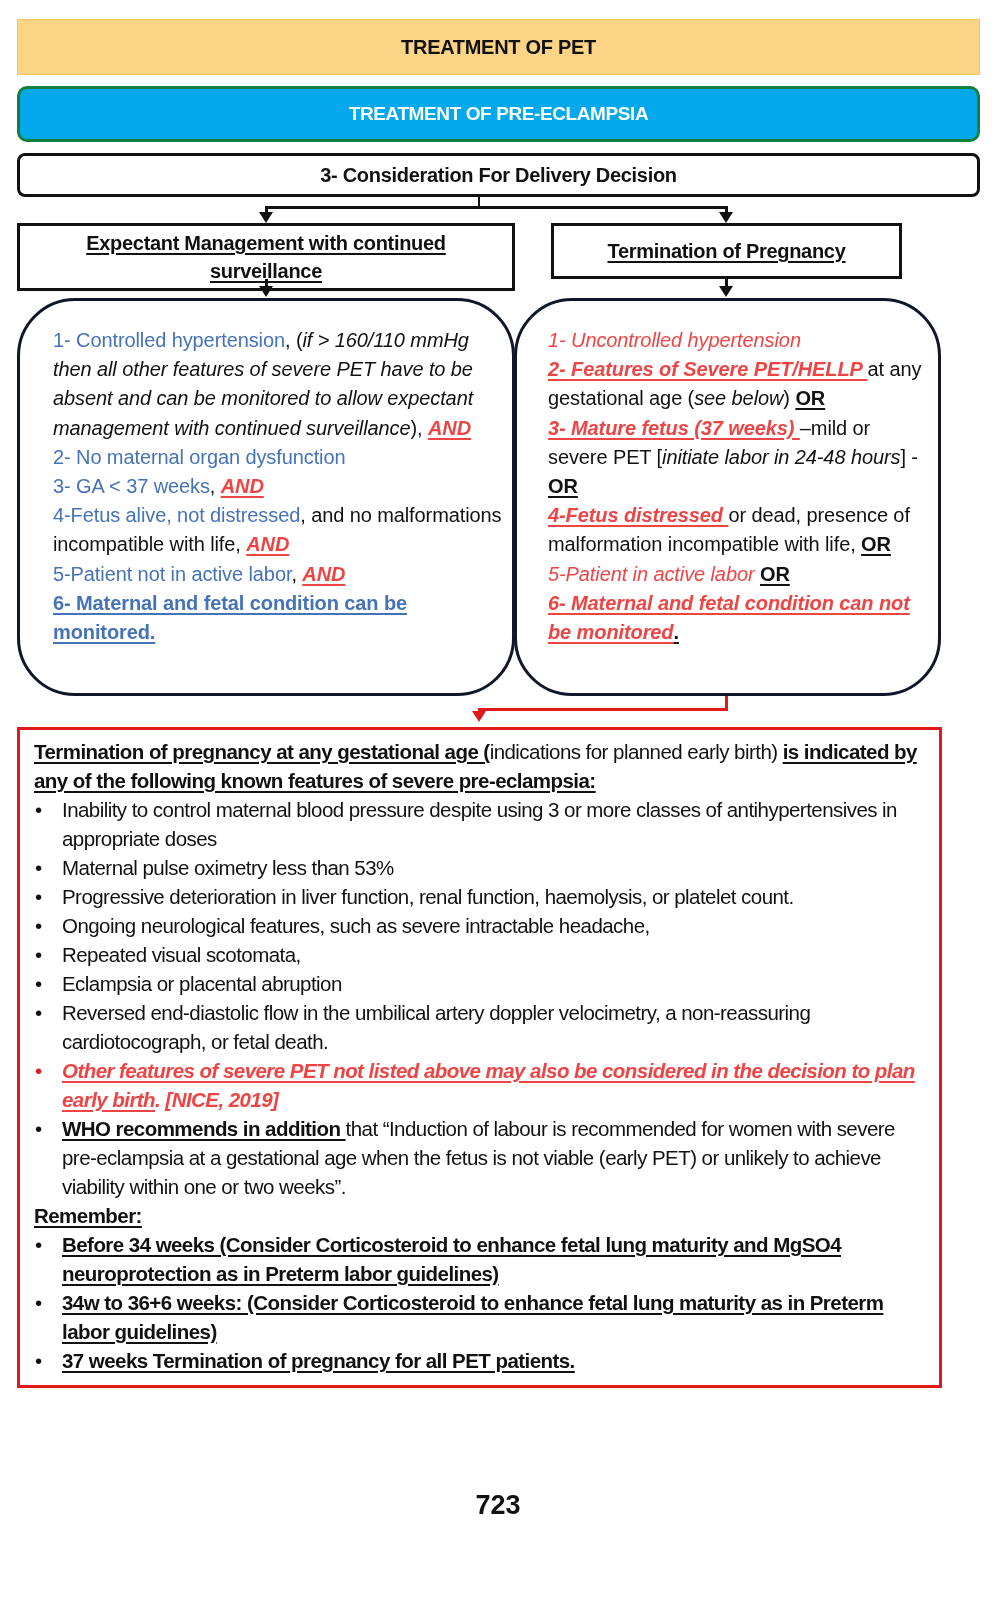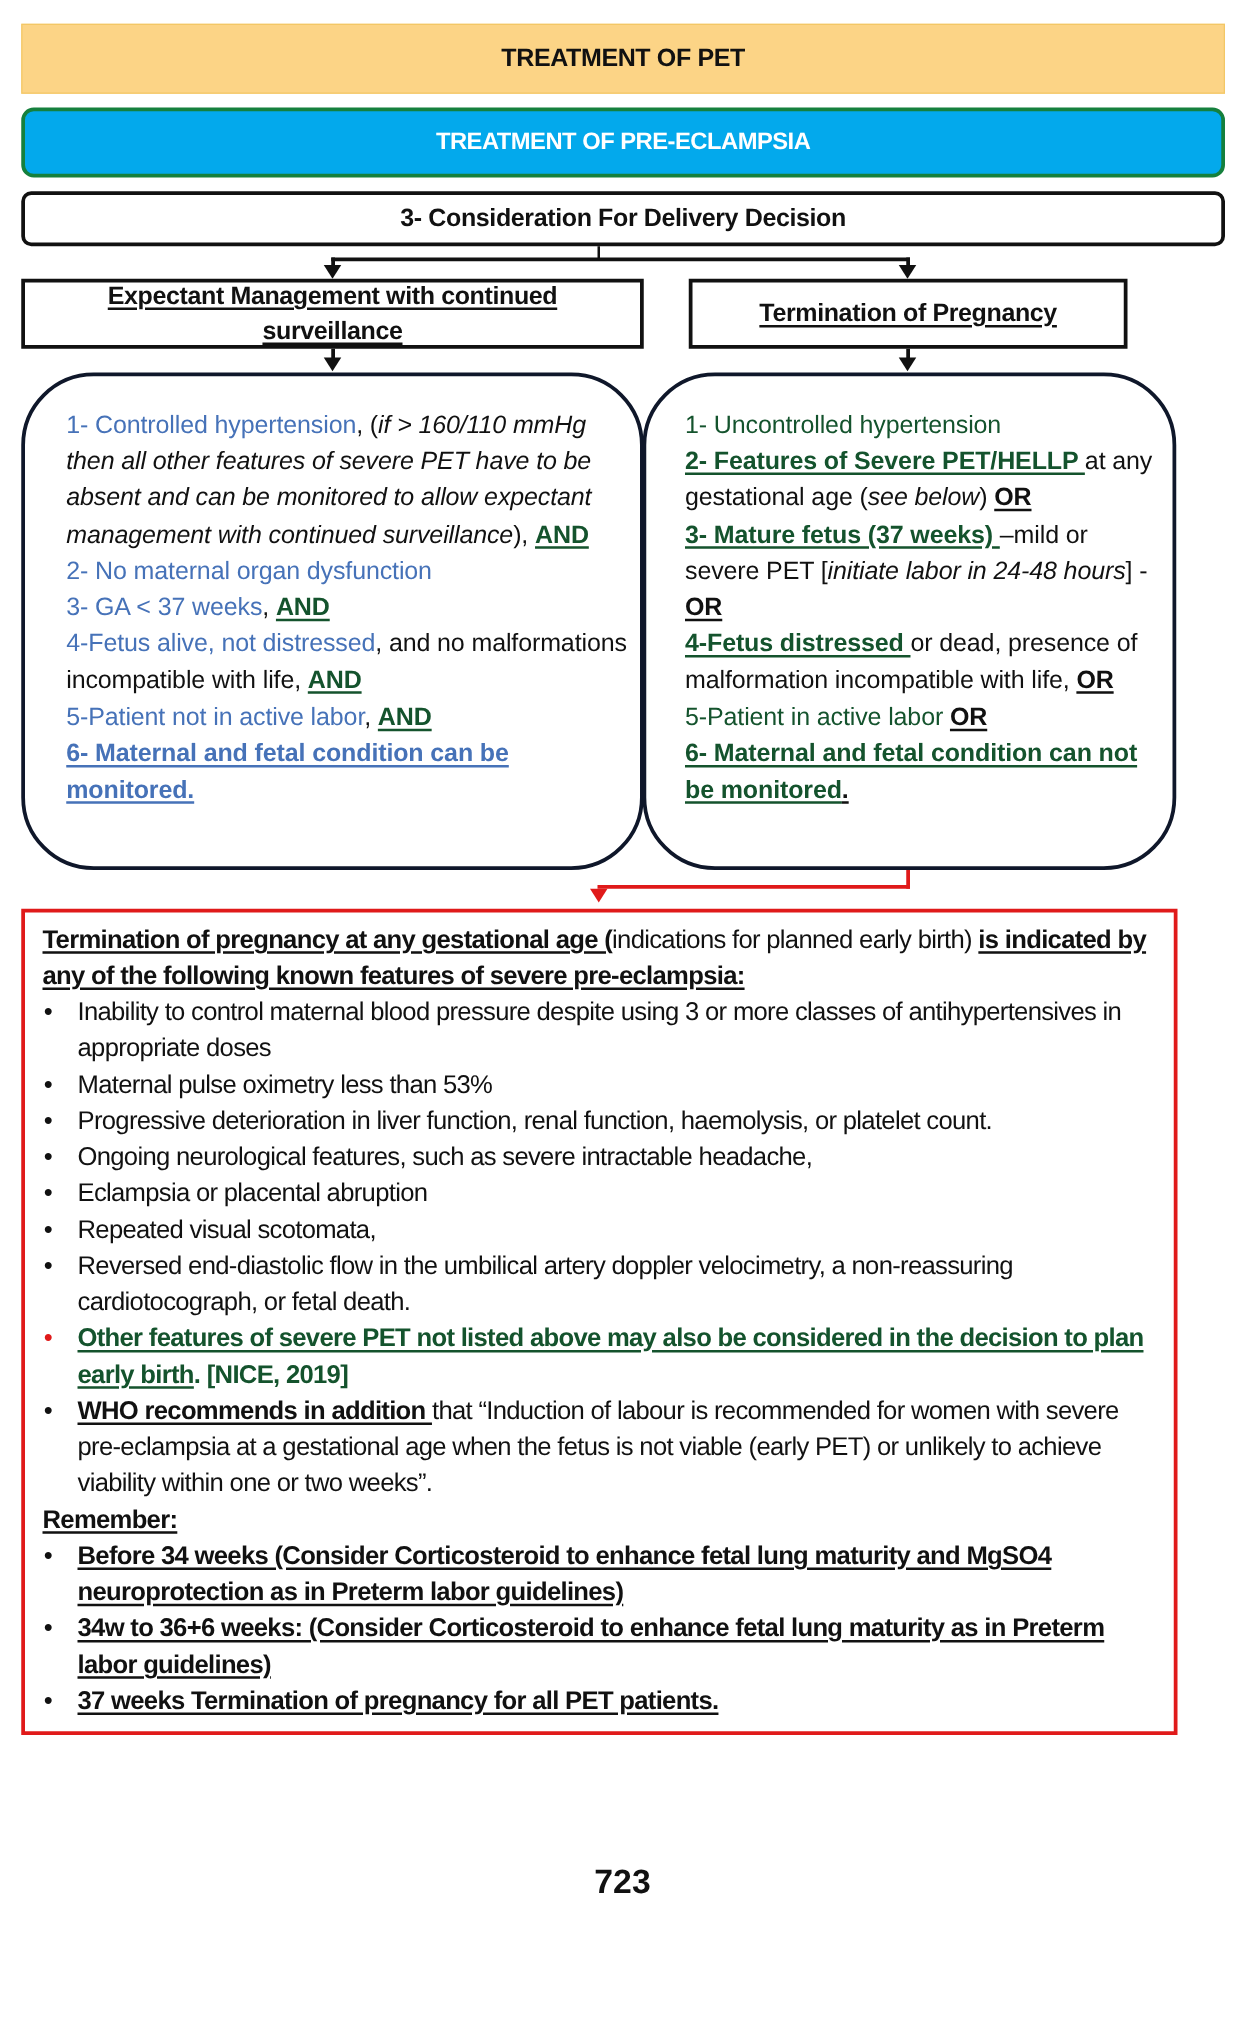--- a/index.html
+++ b/index.html
@@ -39,21 +39,21 @@
       font-weight: bold; font-size: 20px; color: #111; line-height: 28px; letter-spacing: -0.3px;
     }
     .box-head span { text-decoration: underline; text-underline-offset: 3px; }
 
     .round-box {
       position: absolute; background: #fff; border: 3px solid #0f172a; border-radius: 58px;
       font-size: 20px; line-height: 29.2px; letter-spacing: -0.1px;
     }
     .round-box .content { position: absolute; }
     .blue { color: #4672b8; }
-    .red { color: #14532d; }
+    .red { color: #ef4444; font-style: italic; }
     .blk { color: #111; }
     .b { font-weight: bold; }
     .i { font-style: italic; }
     .u { text-decoration: underline; text-underline-offset: 3px; }
 
     .red-box {
       position: absolute; left: 17px; top: 727px; width: 925px; height: 661px;
       border: 3px solid #e01a1a; background: #fff;
     }
     .red-box .inner { position: absolute; left: 14px; top: 7px; width: 895px; font-size: 20.5px; line-height: 29px; letter-spacing: -0.55px; color: #111; }
@@ -82,21 +82,21 @@
   <span>3- Consideration For Delivery Decision</span>
 </div>
 
 <div class="line" style="left:478px; top:197px; width:2px; height:10px;"></div>
 <div class="line" style="left:265px; top:206px; width:463px; height:3px;"></div>
 <div class="line" style="left:265px; top:206px; width:3px; height:8px;"></div>
 <div class="arrow-down" style="left:259px; top:212px;"></div>
 <div class="line" style="left:725px; top:206px; width:3px; height:8px;"></div>
 <div class="arrow-down" style="left:719px; top:212px;"></div>
 
-<div class="box-head" style="left:17px; top:223px; width:498px; height:56px;">
+<div class="box-head" style="left:17px; top:223px; width:498px; height:68px;">
   <div>
     <span>Expectant Management with continued</span><br>
     <span>surveillance</span>
   </div>
 </div>
 <div class="box-head" style="left:551px; top:223px; width:351px; height:56px;">
   <span>Termination of Pregnancy</span>
 </div>
 
 <div class="line" style="left:265px; top:279px; width:3px; height:8px;"></div>
@@ -157,22 +157,22 @@
 <div class="red-box">
   <div class="inner">
     <div class="heading">
       <span class="u">Termination of pregnancy at any gestational age (</span><span style="font-weight:normal;">indications for planned early birth) </span><span class="u">is indicated by any of the following known features of severe pre-eclampsia:</span>
     </div>
     <ul class="bullets">
       <li>Inability to control maternal blood pressure despite using 3 or more classes of antihypertensives in appropriate doses</li>
       <li>Maternal pulse oximetry less than 53%</li>
       <li>Progressive deterioration in liver function, renal function, haemolysis, or platelet count.</li>
       <li>Ongoing neurological features, such as severe intractable headache,</li>
+      <li>Repeated visual scotomata,</li>
       <li>Eclampsia or placental abruption</li>
-      <li>Repeated visual scotomata,</li>
       <li>Reversed end-diastolic flow in the umbilical artery doppler velocimetry, a non-reassuring cardiotocograph, or fetal death.</li>
       <li class="redli">
         <span class="red b u">Other features of severe PET not listed above may also be considered in the decision to plan early birth</span><span class="red b">. [NICE, 2019]</span>
       </li>
       <li>
         <span class="b u">WHO recommends in addition </span><span>that “Induction of labour is recommended for women with severe pre-eclampsia at a gestational age when the fetus is not viable (early PET) or unlikely to achieve viability within one or two weeks”.</span>
       </li>
     </ul>
     <div class="b u">Remember:</div>
     <ul class="bullets">

